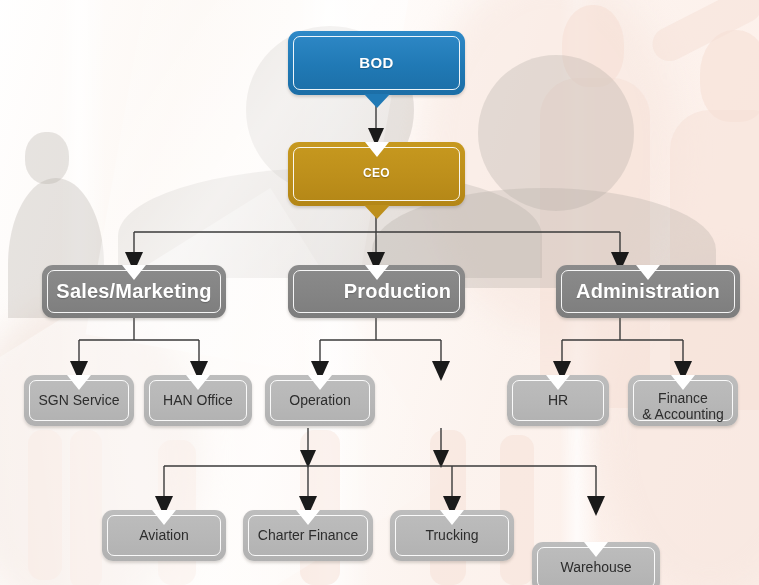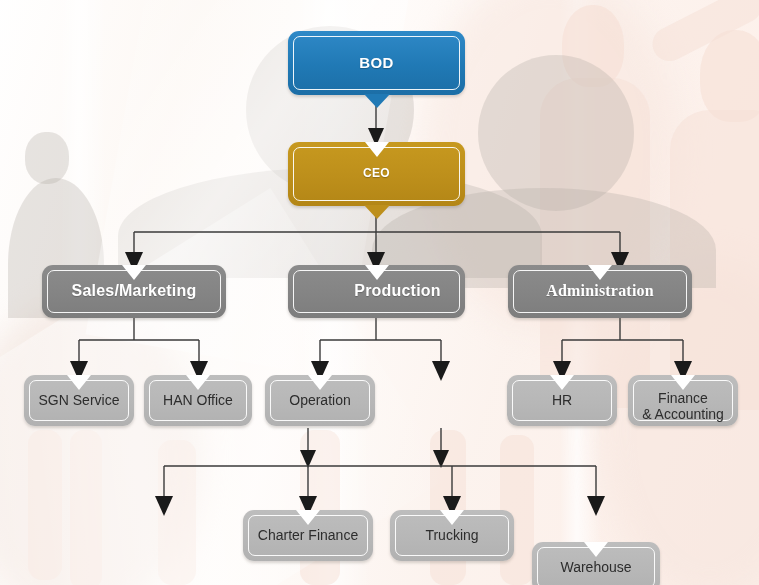--- a/index.html
+++ b/index.html
@@ -138,21 +138,21 @@
     text-shadow: 0 1px 1px rgba(0,0,0,0.25);
   }
 
   
   .node.lvl2 {
     background: linear-gradient(180deg, #8b8b8b 0%, #848484 55%, #7d7d7d 100%);
   }
   .node.lvl2 .label {
     color: #ffffff;
     font-weight: bold;
-    font-size: 16px;
+    font-size: 20px;
     letter-spacing: 0.2px;
     text-shadow: 0 1px 1px rgba(0,0,0,0.22);
   }
 
   
   .node.lvl3, .node.lvl4 {
     background: linear-gradient(180deg, #bdbdbd 0%, #b7b7b7 55%, #b1b1b1 100%);
   }
   .node.lvl3 .label, .node.lvl4 .label {
     color: #2d2d2d;
@@ -299,21 +299,21 @@
     <span class="inner"></span>
     <span class="label">Sales/Marketing</span>
   </div>
 
   <div class="node lvl2" style="left:288px; top:265px; width:177px; height:53px;padding-left:48px;">
     <span class="notch-top"></span>
     <span class="inner"></span>
     <span class="label">Production</span>
   </div>
 
-  <div class="node lvl2" style="left:508px; top:265px; width:184px; height:53px;font-family:Liberation Serif, serif;">
+  <div class="node lvl2" style="left:556px; top:265px; width:184px; height:53px;">
     <span class="notch-top"></span>
     <span class="inner"></span>
     <span class="label">Administration</span>
   </div>
 
   <div class="node lvl3" style="left:24px; top:375px; width:110px; height:51px;">
     <span class="notch-top"></span>
     <span class="inner"></span>
     <span class="label">SGN Service</span>
   </div>
@@ -324,33 +324,38 @@
     <span class="label">HAN Office</span>
   </div>
 
   <div class="node lvl3" style="left:265px; top:375px; width:110px; height:51px;">
     <span class="notch-top"></span>
     <span class="inner"></span>
     <span class="label">Operation</span>
   </div>
 
 
-  <div class="node lvl3" style="left:507px; top:375px; width:110px; height:51px;">
+  <div class="node lvl3" style="left:507px; top:375px; width:102px; height:51px;">
     <span class="notch-top"></span>
     <span class="inner"></span>
     <span class="label">HR</span>
   </div>
 
   <div class="node lvl3" style="left:628px; top:375px; width:110px; height:51px;align-items:flex-end;">
     <span class="notch-top"></span>
     <span class="inner"></span>
     <span class="label">Finance
 &amp; Accounting</span>
   </div>
 
+  <div class="node lvl4" style="left:102px; top:510px; width:124px; height:51px;">
+    <span class="notch-top"></span>
+    <span class="inner"></span>
+    <span class="label">Aviation</span>
+  </div>
 
   <div class="node lvl4" style="left:243px; top:510px; width:130px; height:51px;">
     <span class="notch-top"></span>
     <span class="inner"></span>
     <span class="label">Charter Finance</span>
   </div>
 
   <div class="node lvl4" style="left:390px; top:510px; width:124px; height:51px;">
     <span class="notch-top"></span>
     <span class="inner"></span>

